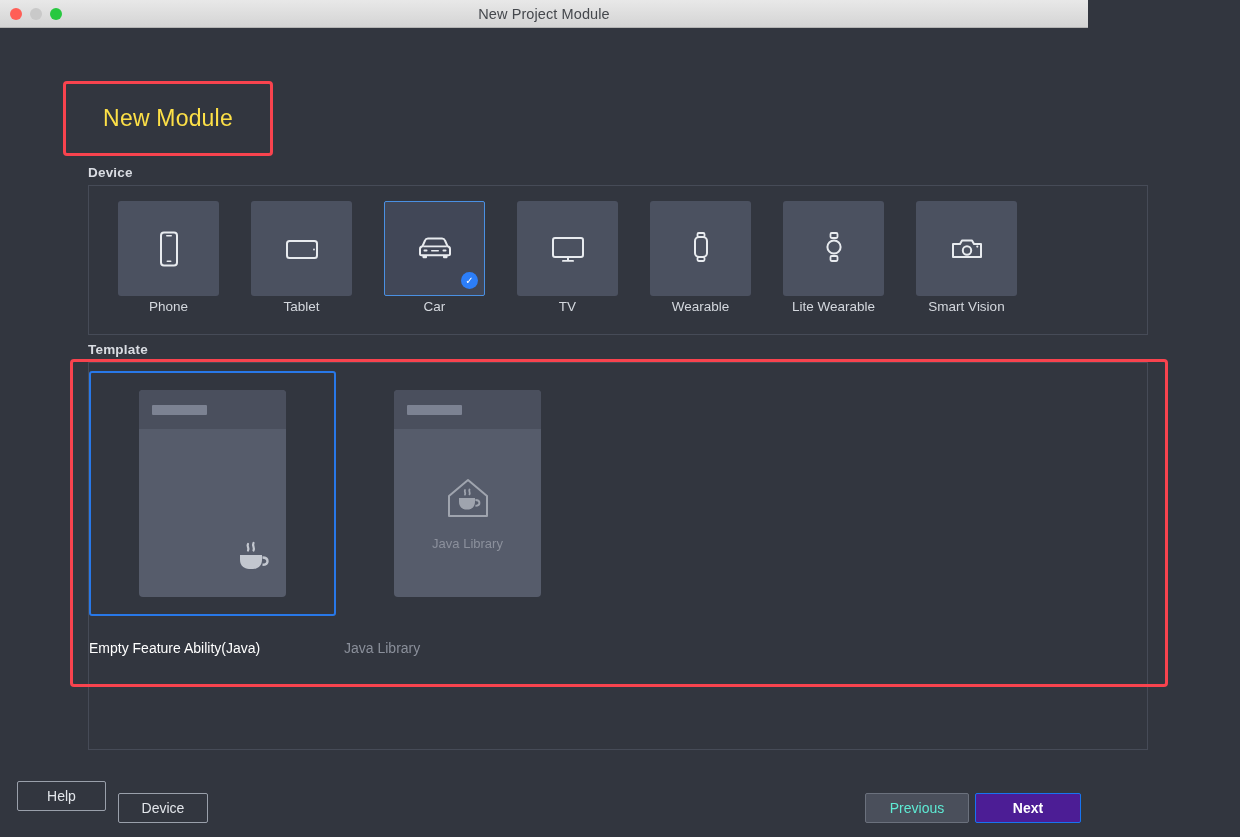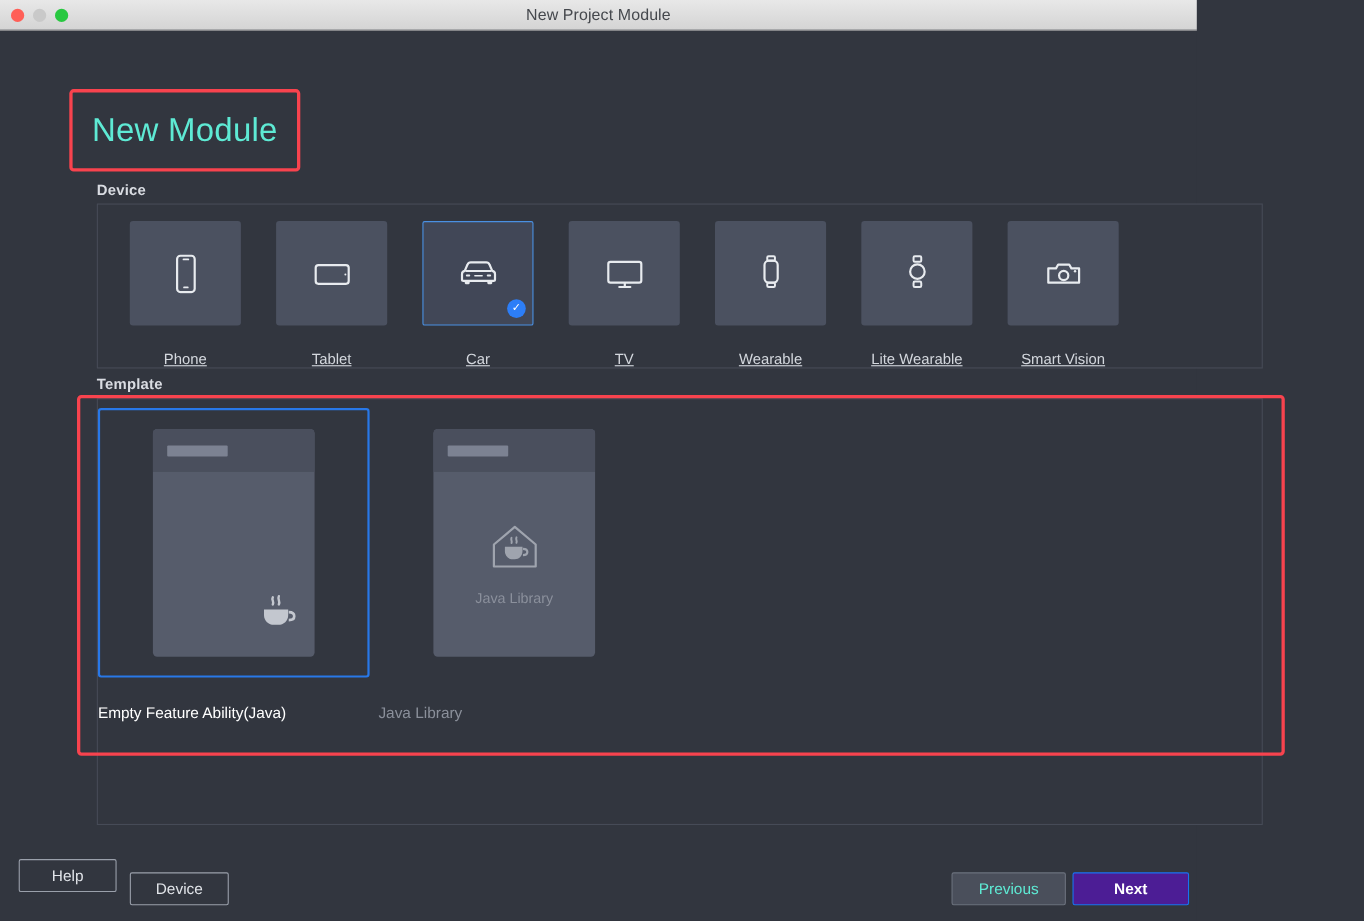--- a/index.html
+++ b/index.html
@@ -70,22 +70,22 @@
     top: 53px;
     width: 210px;
     height: 75px;
     border: 3px solid #f8434e;
     border-radius: 4px;
     display: flex;
     align-items: center;
     justify-content: center;
   }
   .new-module-title {
-    font-size: 30px;
-    color: #5eead4;
+    font-size: 23px;
+    color: #fde047;
     font-weight: 400;
     letter-spacing: 0.2px;
   }
 
   
   .section-label {
     position: absolute;
     font-size: 13.5px;
     font-weight: bold;
     color: #d9dce2;
@@ -144,25 +144,24 @@
     background: #2c7ef8;
     display: flex;
     align-items: center;
     justify-content: center;
     color: #ffffff;
     font-size: 10px;
     line-height: 1;
   }
 
   .device-name {
-    margin-top: 23px;
+    margin-top: 3px;
     font-size: 13.5px;
     color: #d4d8de;
     white-space: nowrap;
-    text-decoration: underline;
   }
 
   .dev-icon svg { display: block; }
 
   
   .template-panel {
     position: absolute;
     left: 88px;
     top: 334px;
     width: 1060px;

